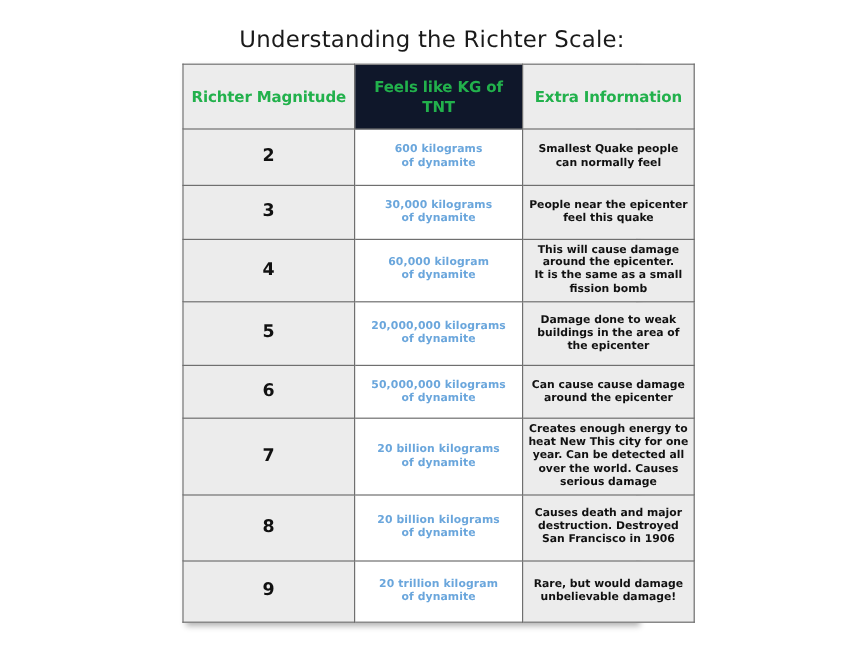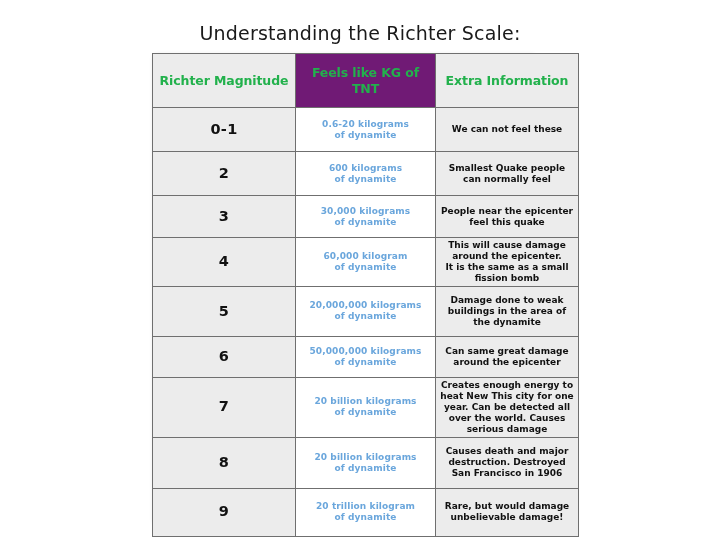--- a/index.html
+++ b/index.html
@@ -64,21 +64,21 @@
   tr.head th {
     height: 49px;
     background: #ececec;
     color: #22b14c;
     font-family: "DejaVu Sans", sans-serif;
     font-size: 12.5px;
     font-weight: 700;
     letter-spacing: -0.1px;
   }
   tr.head th.h-tnt {
-    background: #701a75;
+    background: #0f172a;
   }
 
   
   td.mag {
     background: #ececec;
     color: #111111;
     font-family: "DejaVu Sans", sans-serif;
     font-size: 14.5px;
     font-weight: 700;
     letter-spacing: 0.3px;
@@ -117,30 +117,20 @@
       </colgroup>
       <thead>
         <tr class="head">
           <th class="h-mag">Richter Magnitude</th>
           <th class="h-tnt">Feels like KG of TNT</th>
           <th class="h-extra">Extra Information</th>
         </tr>
       </thead>
       <tbody>
           <tr style="height: 44px;">
-            <td class="mag"><span class="ln">0-1</span></td>
-            <td class="tnt">
-              <span class="ln">0.6-20 kilograms</span>
-              <span class="ln">of dynamite</span>
-            </td>
-            <td class="extra">
-              <span class="ln">We can not feel these</span>
-            </td>
-          </tr>
-          <tr style="height: 44px;">
             <td class="mag"><span class="ln">2</span></td>
             <td class="tnt">
               <span class="ln">600 kilograms</span>
               <span class="ln">of dynamite</span>
             </td>
             <td class="extra">
               <span class="ln">Smallest Quake people</span>
               <span class="ln">can normally feel</span>
             </td>
           </tr>
@@ -170,31 +160,31 @@
           </tr>
           <tr style="height: 50px;">
             <td class="mag"><span class="ln">5</span></td>
             <td class="tnt">
               <span class="ln">20,000,000 kilograms</span>
               <span class="ln">of dynamite</span>
             </td>
             <td class="extra">
               <span class="ln">Damage done to weak</span>
               <span class="ln">buildings in the area of</span>
-              <span class="ln">the dynamite</span>
+              <span class="ln">the epicenter</span>
             </td>
           </tr>
           <tr style="height: 41px;">
             <td class="mag"><span class="ln">6</span></td>
             <td class="tnt">
               <span class="ln">50,000,000 kilograms</span>
               <span class="ln">of dynamite</span>
             </td>
             <td class="extra">
-              <span class="ln">Can same great damage</span>
+              <span class="ln">Can cause cause damage</span>
               <span class="ln">around the epicenter</span>
             </td>
           </tr>
           <tr style="height: 48px;">
             <td class="mag"><span class="ln">7</span></td>
             <td class="tnt">
               <span class="ln">20 billion kilograms</span>
               <span class="ln">of dynamite</span>
             </td>
             <td class="extra">

